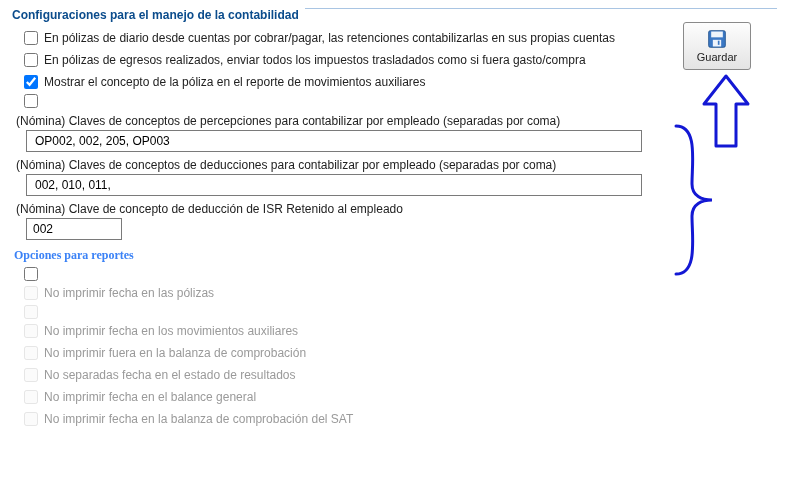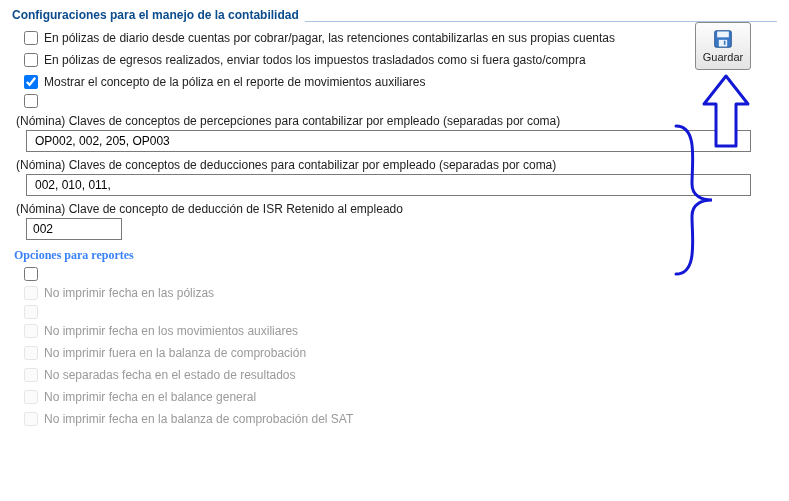--- a/index.html
+++ b/index.html
@@ -11,21 +11,21 @@
     background: #fff;
     color: #222;
     width: 789px;
     position: relative;
   }
   .fieldset-legend {
     color: #0b4c8c;
     font-weight: 600;
     font-size: 12px;
     display: flex;
-    align-items: flex-end;
+    align-items: flex-start;
     gap: 6px;
     margin-bottom: 6px;
   }
   .fieldset-legend .line {
     flex: 1;
     height: 1px;
     background: #a9c5e3;
   }
   .row {
     display: flex;
@@ -50,35 +50,35 @@
   .text-input {
     display: block;
     margin: 0 0 4px 14px;
     height: 22px;
     border: 1px solid #7a7a7a;
     padding: 2px 6px;
     font-family: inherit;
     font-size: 12px;
     background: #fff;
   }
-  .w-wide { width: 725px; padding-left: 8px; }
+  .w-wide { width: 616px; padding-left: 8px; }
   .w-small { width: 96px; }
   .section-head {
     font-weight: 700;
     margin: 8px 0 4px 2px;
     color: #3b82f6;
     font-family: Liberation Serif, serif;
   }
 
   
   .save-btn {
     position: absolute;
     top: 22px;
     right: 38px;
-    width: 56px;
+    width: 68px;
     height: 48px;
     border: 1px solid #8a8a8a;
     border-radius: 3px;
     background: linear-gradient(#fdfdfd, #e4e4e4);
     display: flex;
     flex-direction: column;
     align-items: center;
     justify-content: center;
     gap: 2px;
     cursor: pointer;

